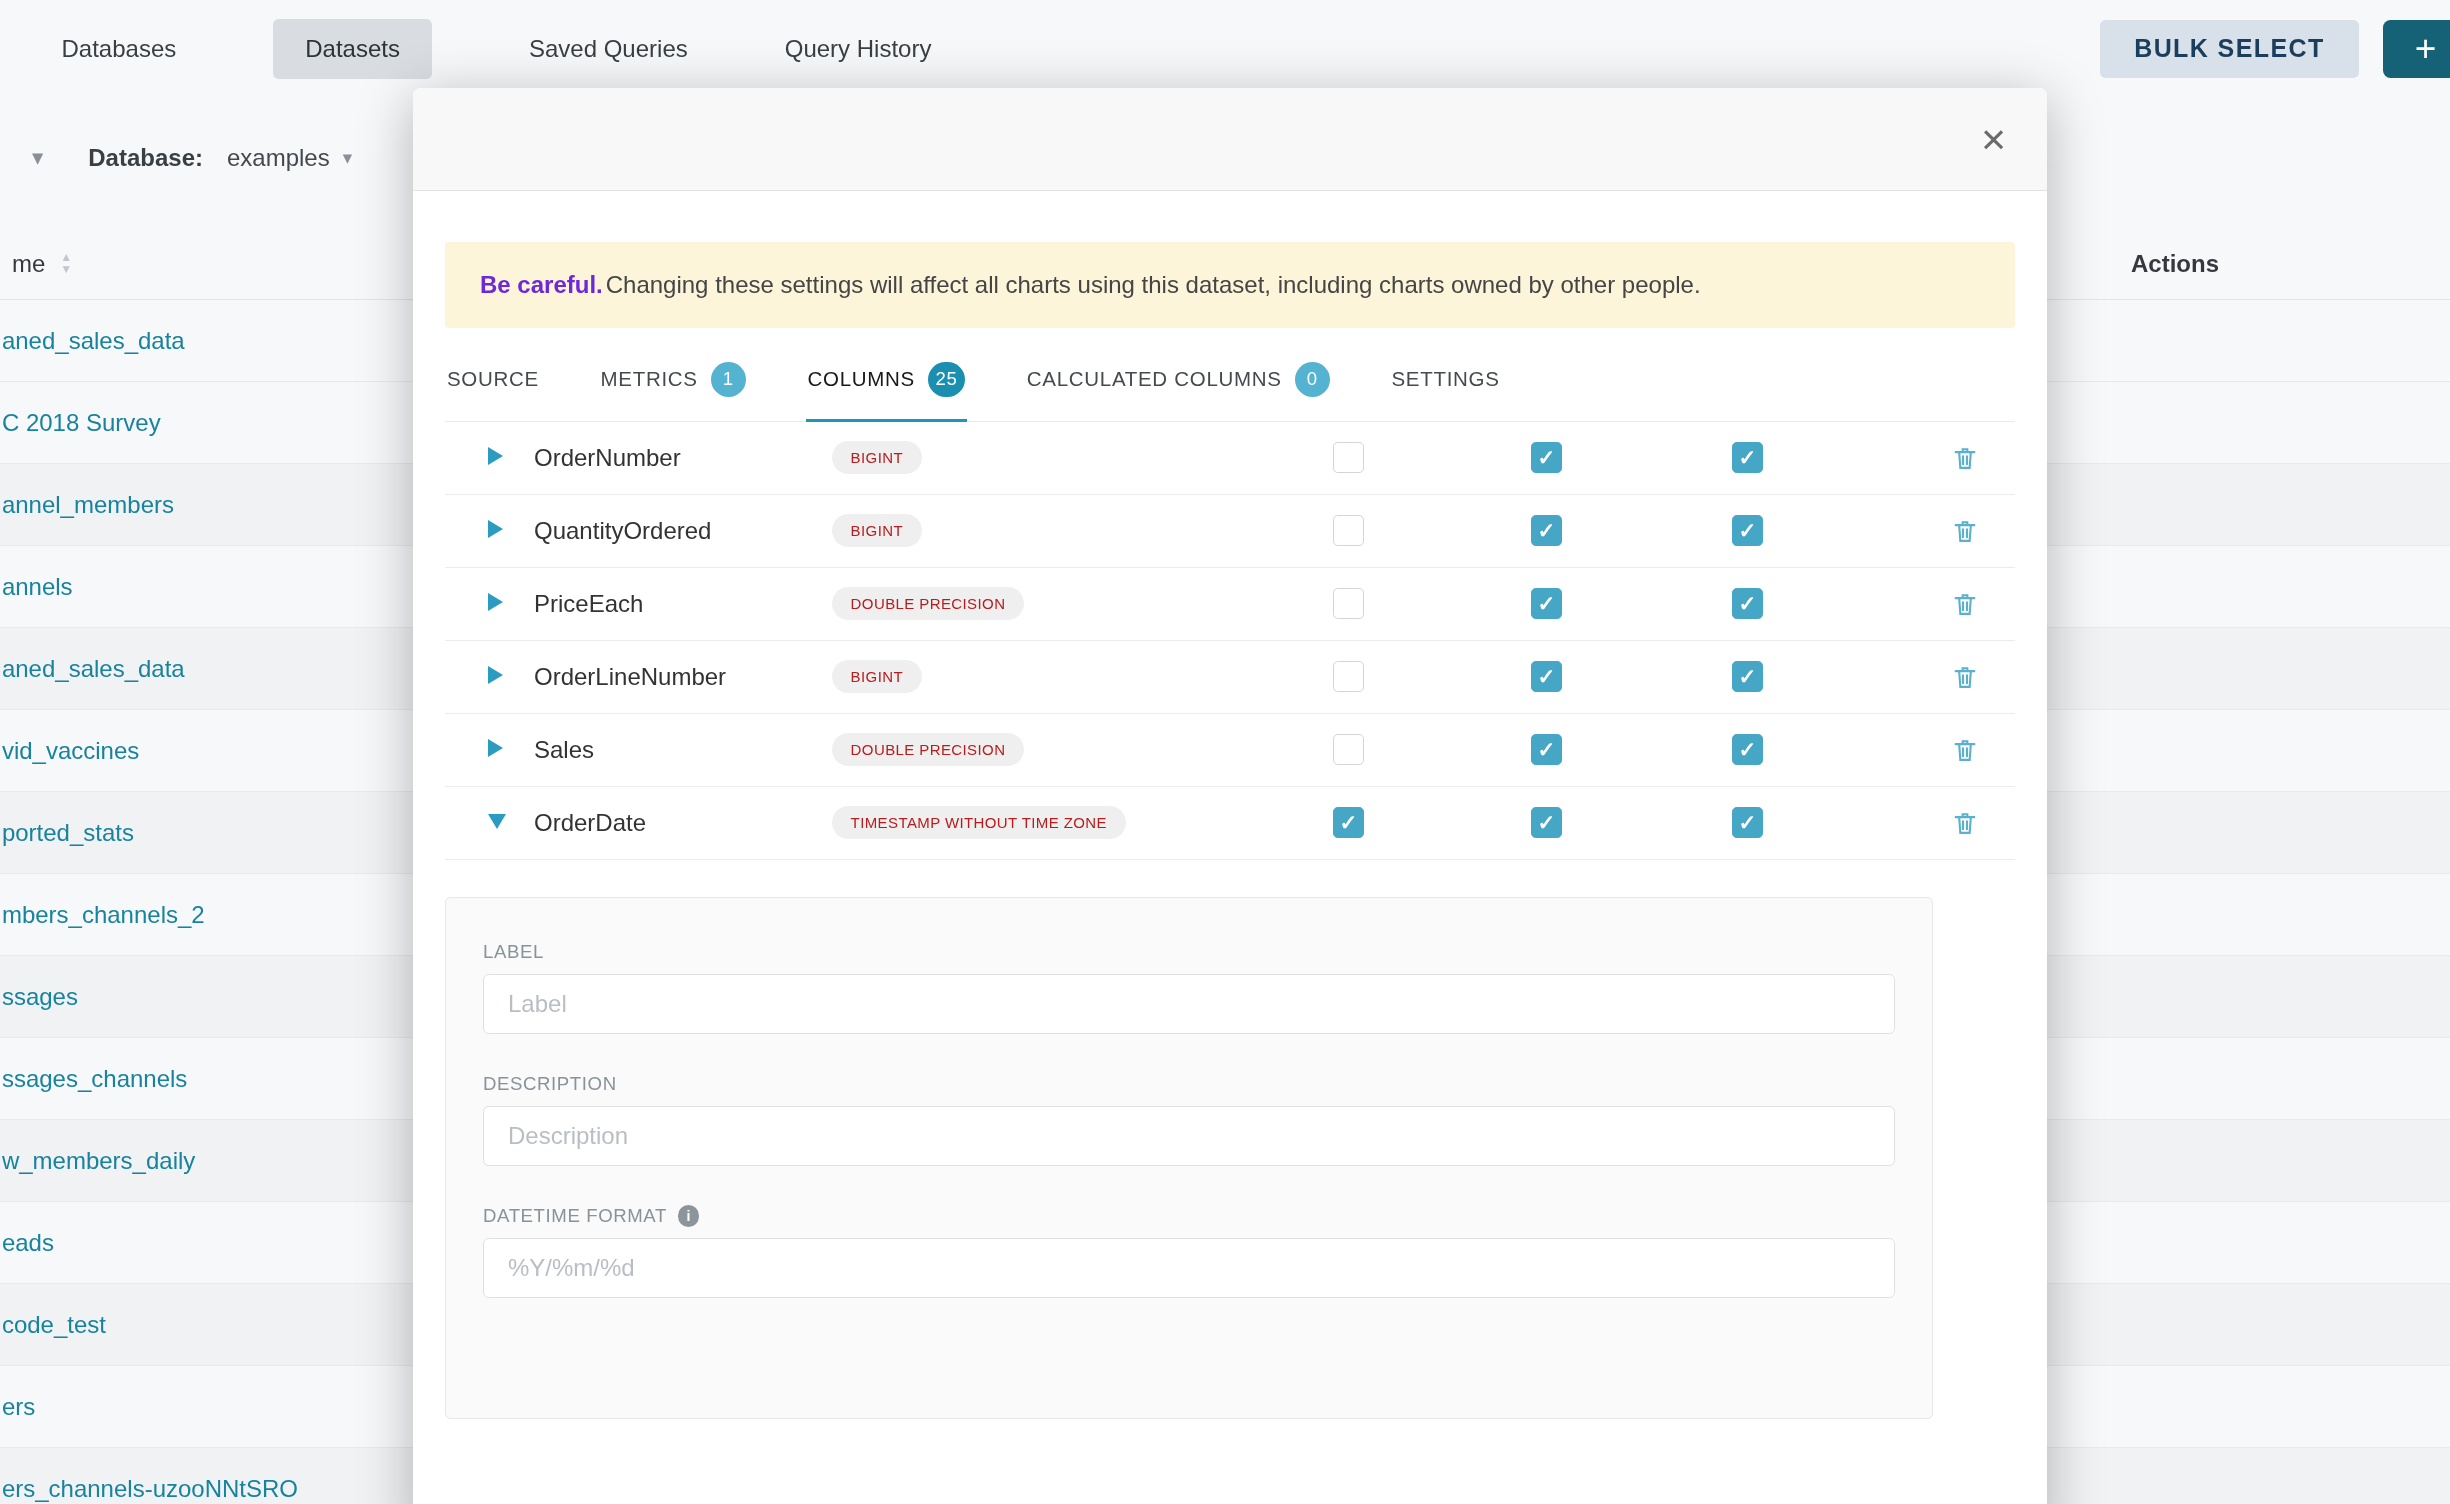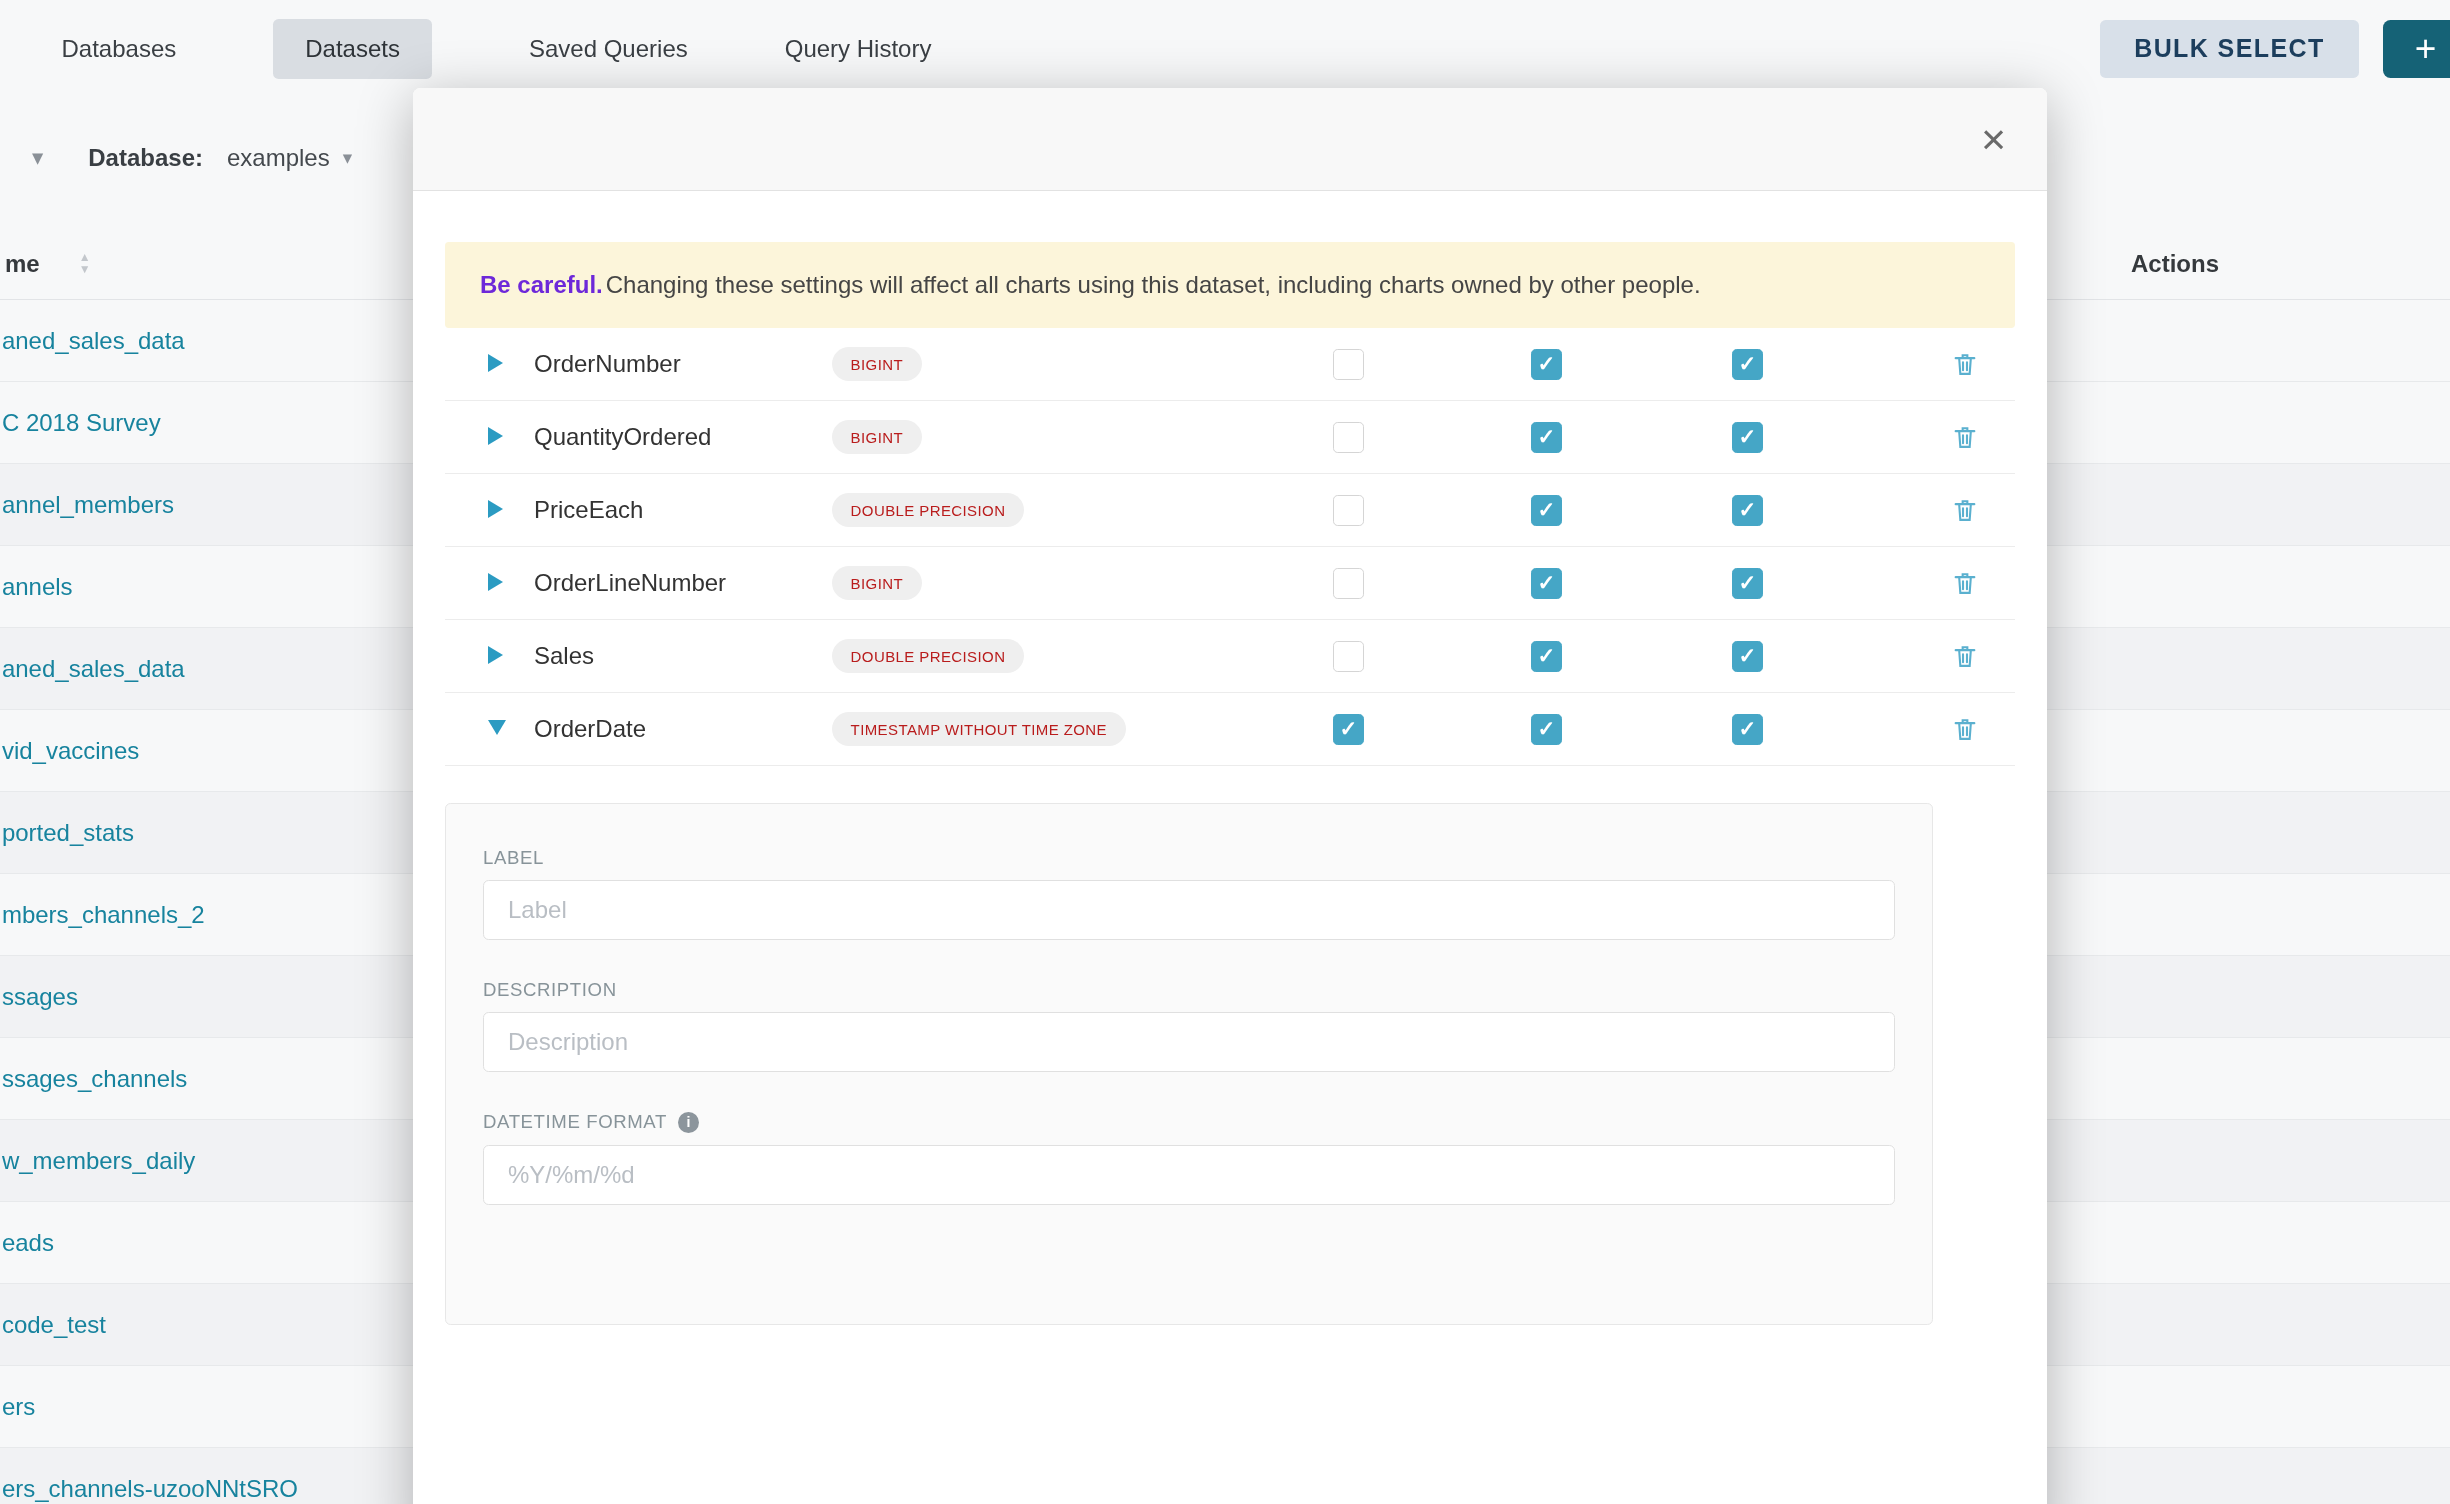--- a/index.html
+++ b/index.html
@@ -26,22 +26,22 @@
     align-items:center; padding-left:32px; font-size:24px; color:#3a3f44; }
   .chev { color:#8a9097; font-size:22.4px; }
   .filterbar .lead-chev { margin-right:45px; }
   .filterbar b { margin-right:24px; }
   .filterbar .val { color:#44494e; }
   .filterbar .val-chev { margin-left:13px; font-size:18.6px; }
 
   
   .list-header { position:absolute; top:227px; left:0; width:100%; height:73px;
     border-bottom:0.9px solid #e2e4e7; }
-  .name-h { position:absolute; left:5px; top:0; height:73px; display:flex; align-items:center;
-    font-weight:bold; font-size:24px; color:#35393d;gap:24px; }
+  .name-h { position:absolute; left:12px; top:0; height:73px; display:flex; align-items:center;
+    font-weight:normal; font-size:24px; color:#35393d; }
   .sort-icons { display:flex; flex-direction:column; margin-left:15px; color:#c3c7cc;
     font-size:12px; line-height:11.2px; }
   .actions-h { position:absolute; left:2131px; top:0; height:73px; display:flex;
     align-items:center; font-weight:bold; font-size:24px; color:#35393d;text-align:center; }
   .list-rows { position:absolute; top:300px; left:0; width:100%; }
   .bg-row { height:82px; border-bottom:0.9px solid #e7e9eb; display:flex; align-items:center; }
   .bg-row:nth-child(2n+3) { background:#f1f2f4; }
   .row-link { color:#17839e; font-size:24px; padding-left:1.9px; text-decoration:none;
     white-space:nowrap; }
 
@@ -193,20 +193,40 @@
   <div class="modal-header">
     <button class="close-btn">×</button>
   </div>
 
   <div class="modal-body">
 
     <div class="warning">
       <b>Be careful.</b><span>Changing these settings will affect all charts using this dataset, including charts owned by other people.</span>
     </div>
 
+    <div class="tabs">
+      <div class="tab">
+        <span>SOURCE</span>
+      </div>
+      <div class="tab">
+        <span>METRICS</span>
+        <span class="badge">1</span>
+      </div>
+      <div class="tab active">
+        <span>COLUMNS</span>
+        <span class="badge">25</span>
+      </div>
+      <div class="tab">
+        <span>CALCULATED COLUMNS</span>
+        <span class="badge">0</span>
+      </div>
+      <div class="tab">
+        <span>SETTINGS</span>
+      </div>
+    </div>
 
 
     <div class="grid-row">
       <div><span class="caret"></span></div>
       <div class="col-name">OrderNumber</div>
       <div><span class="pill">BIGINT</span></div>
       <div>
           <span class="checkbox"></span>
         </div>
       <div>

